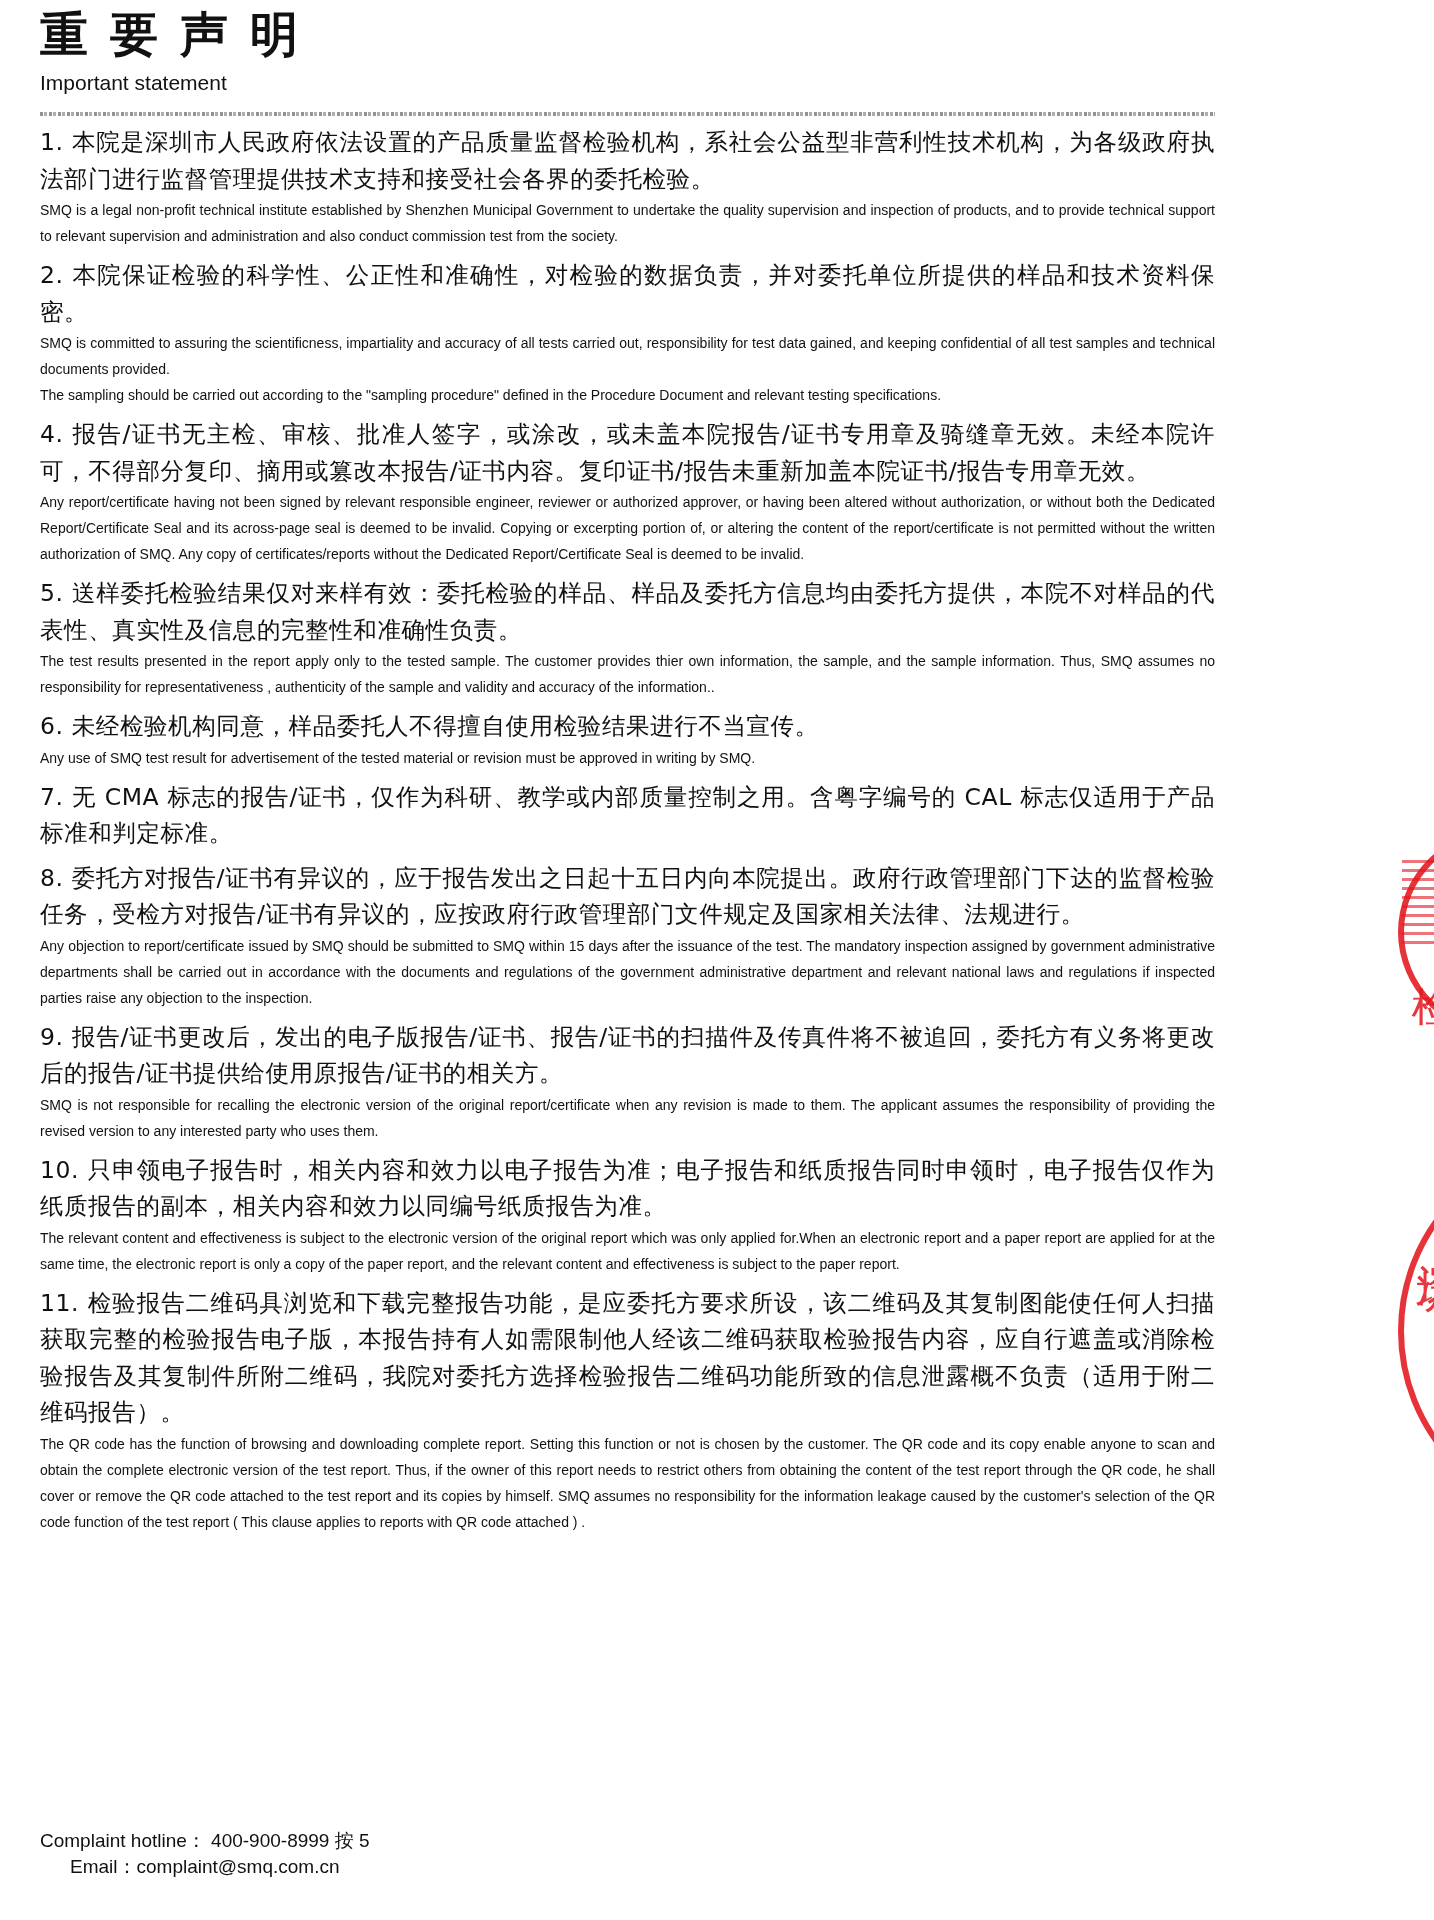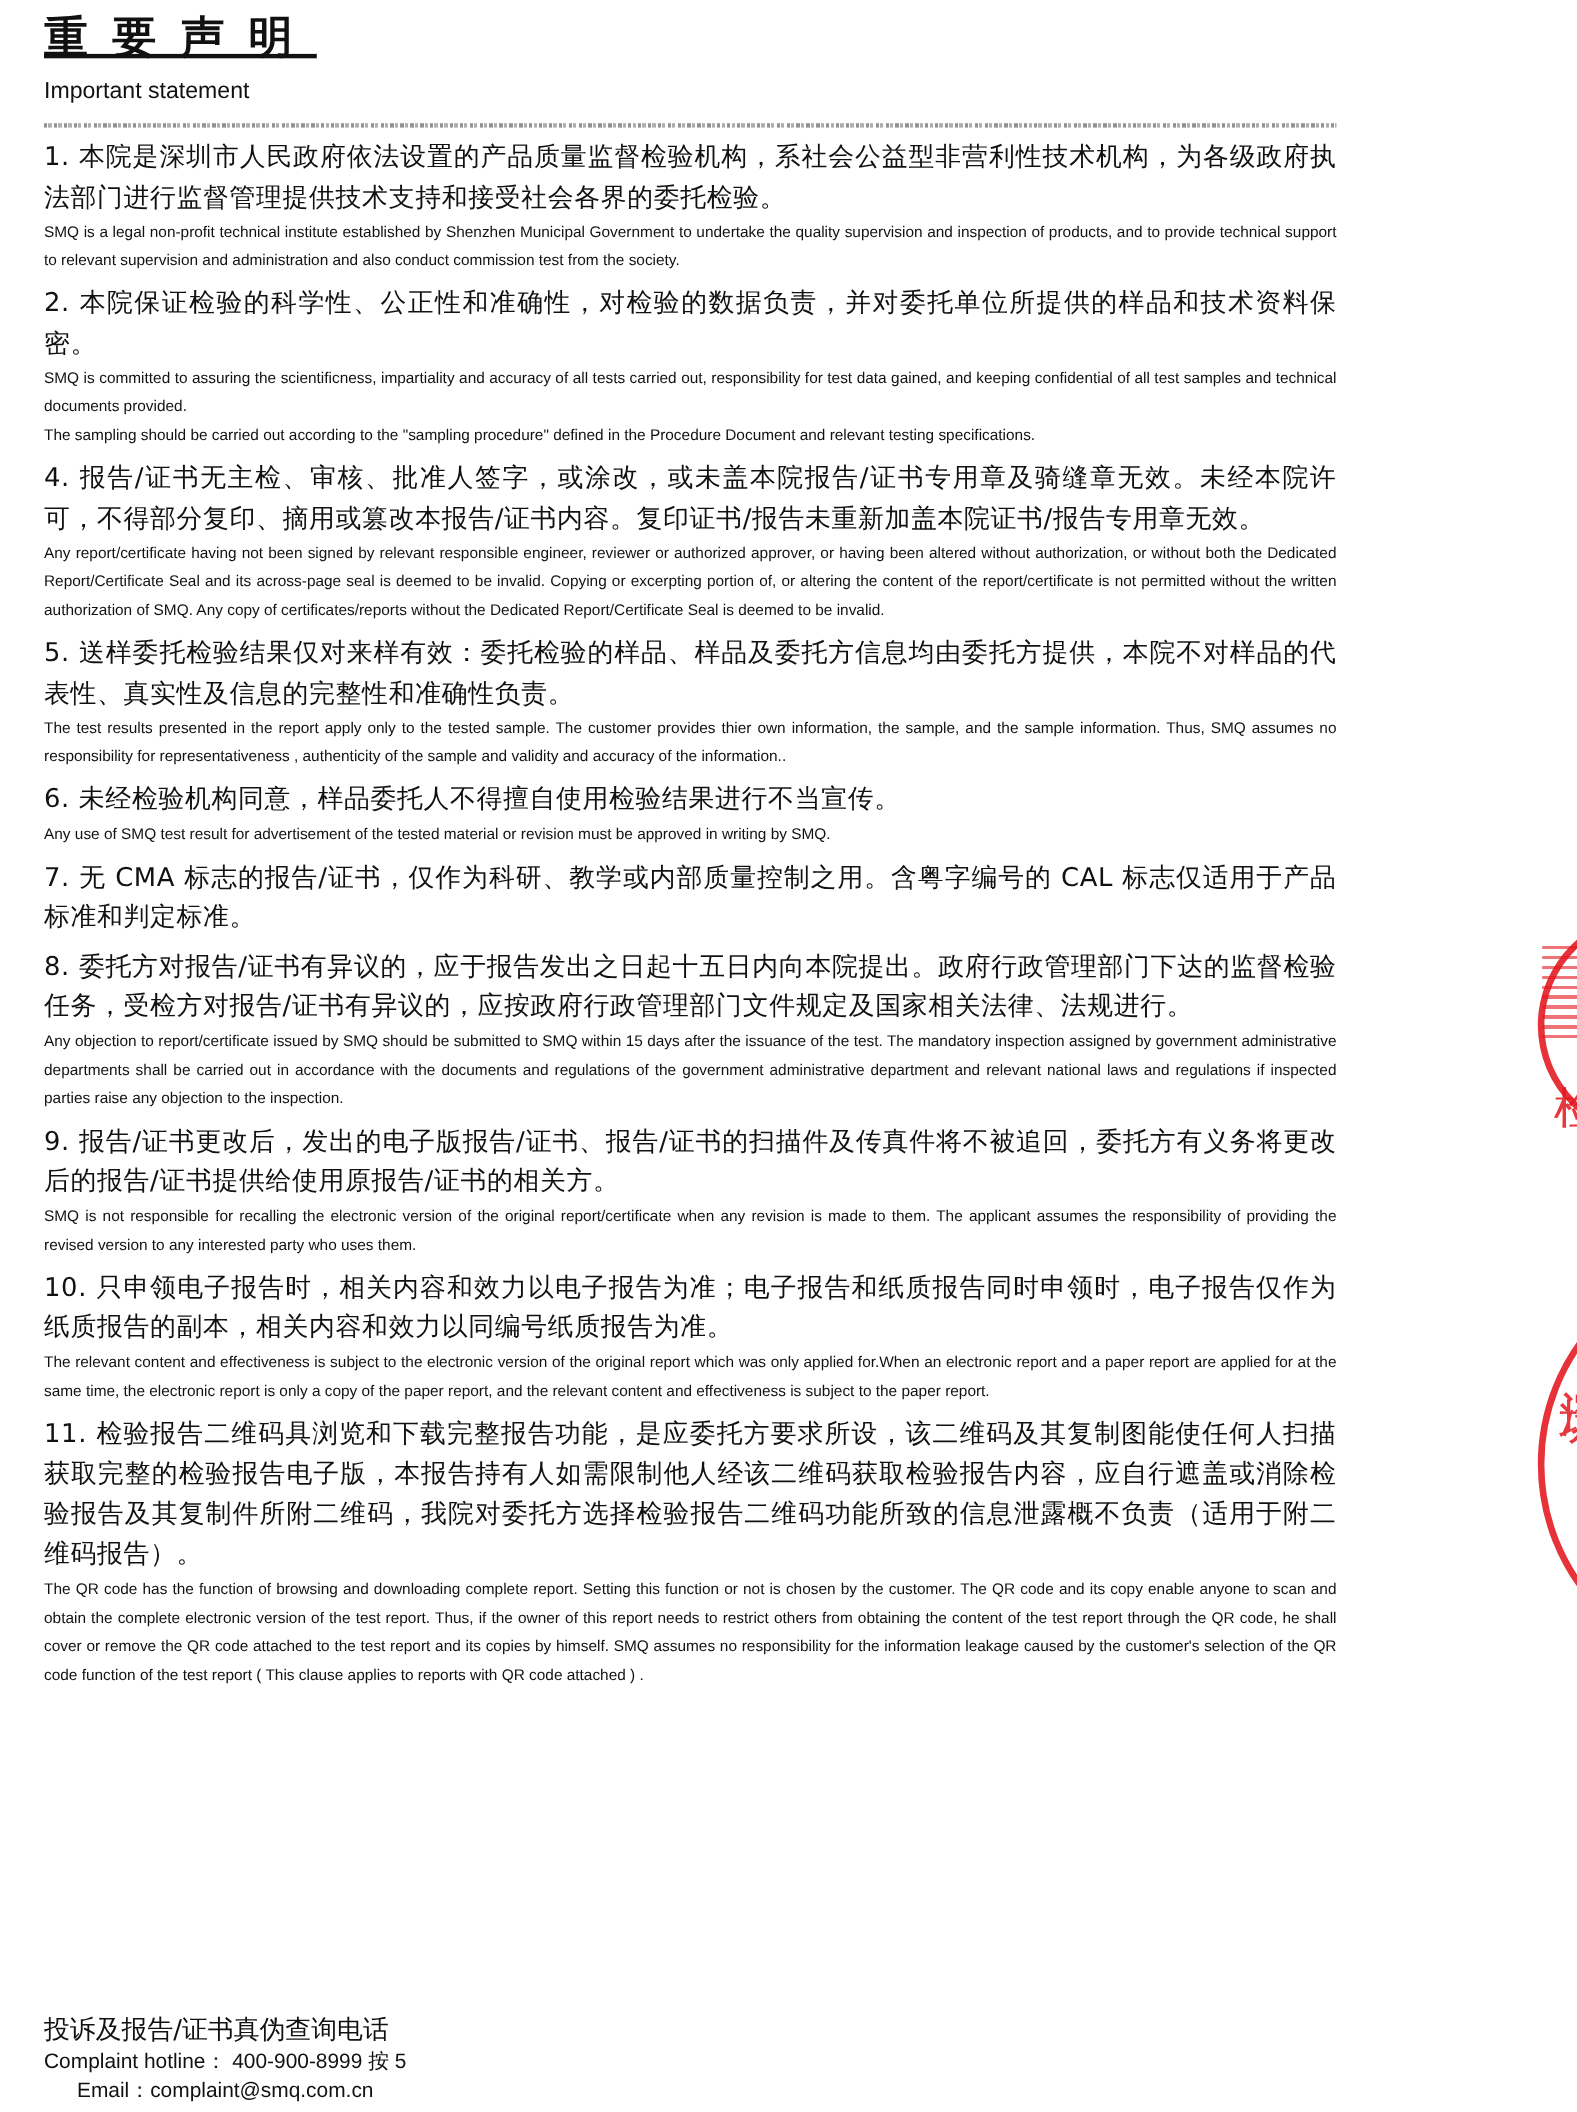--- a/index.html
+++ b/index.html
@@ -2,22 +2,22 @@
 <html><head>
 <meta charset="utf-8">
 <style>
   html, body { margin: 0; padding: 0; background: #ffffff; }
   body {
     width: 1434px; height: 1920px; position: relative; overflow: hidden;
     font-family: "DejaVu Sans", "Liberation Sans", sans-serif; color: #111;
   }
   .page { position: absolute; left: 40px; top: 0; width: 1175px; }
   .title {
-    font-size: 40px; font-weight: bold; letter-spacing: 22px; line-height: 60px;
-    margin-top: 4px; height: 62px; text-decoration: underline;
+    font-size: 48px; font-weight: bold; letter-spacing: 22px; line-height: 60px;
+    margin-top: 4px; height: 62px;
   }
   .subtitle {
     font-family: "Liberation Sans", sans-serif;
     font-size: 21px; line-height: 30px; margin-top: 2px; height: 34px;
   }
   .separator {
     margin-top: 10px; height: 4px; width: 1175px;
     background-image: repeating-linear-gradient(90deg, #777 0 3px, #fff 3px 4px, #999 4px 7px, #fff 7px 9px);
     opacity: 0.8;
   }
@@ -86,21 +86,20 @@
     <div class="cn">10. 只申领电子报告时，相关内容和效力以电子报告为准；电子报告和纸质报告同时申领时，电子报告仅作为纸质报告的副本，相关内容和效力以同编号纸质报告为准。</div>
     <div class="en">The relevant content and effectiveness is subject to the electronic version of the original report which was only applied for.When an electronic report and a paper report are applied for at the same time, the electronic report is only a copy of the paper report, and the relevant content and effectiveness is subject to the paper report.</div>
   </div>
   <div class="item">
     <div class="cn">11. 检验报告二维码具浏览和下载完整报告功能，是应委托方要求所设，该二维码及其复制图能使任何人扫描获取完整的检验报告电子版，本报告持有人如需限制他人经该二维码获取检验报告内容，应自行遮盖或消除检验报告及其复制件所附二维码，我院对委托方选择检验报告二维码功能所致的信息泄露概不负责（适用于附二维码报告）。</div>
     <div class="en">The QR code has the function of browsing and downloading complete report. Setting this function or not is chosen by the customer. The QR code and its copy enable anyone to scan and obtain the complete electronic version of the test report. Thus, if the owner of this report needs to restrict others from obtaining the content of the test report through the QR code, he shall cover or remove the QR code attached to the test report and its copies by himself. SMQ assumes no responsibility for the information leakage caused by the customer's selection of the QR code function of the test report ( This clause applies to reports with QR code attached ) .</div>
   </div>
 </div>
 
 <div class="footer">
-  <div class="footer-title">投诉及报告/证书真伪查询电话</div>
   <div class="footer-line">Complaint hotline：  400-900-8999 按 5</div>
   <div class="footer-line">Email：complaint@smq.com.cn</div>
 </div>
 
 <div class="seal" style="left:1398px; top:828px; width:200px; height:196px;"></div>
 <div class="seal-text" style="left:1405px; top:955px;">检</div>
 <div style="position:absolute; left:1402px; top:860px; width:32px; height:90px; opacity:0.6;
             background: repeating-linear-gradient(180deg, #e2161e 0 3px, transparent 3px 9px);"></div>
 
 <div class="seal" style="left:1398px; top:1140px; width:370px; height:370px;"></div>

